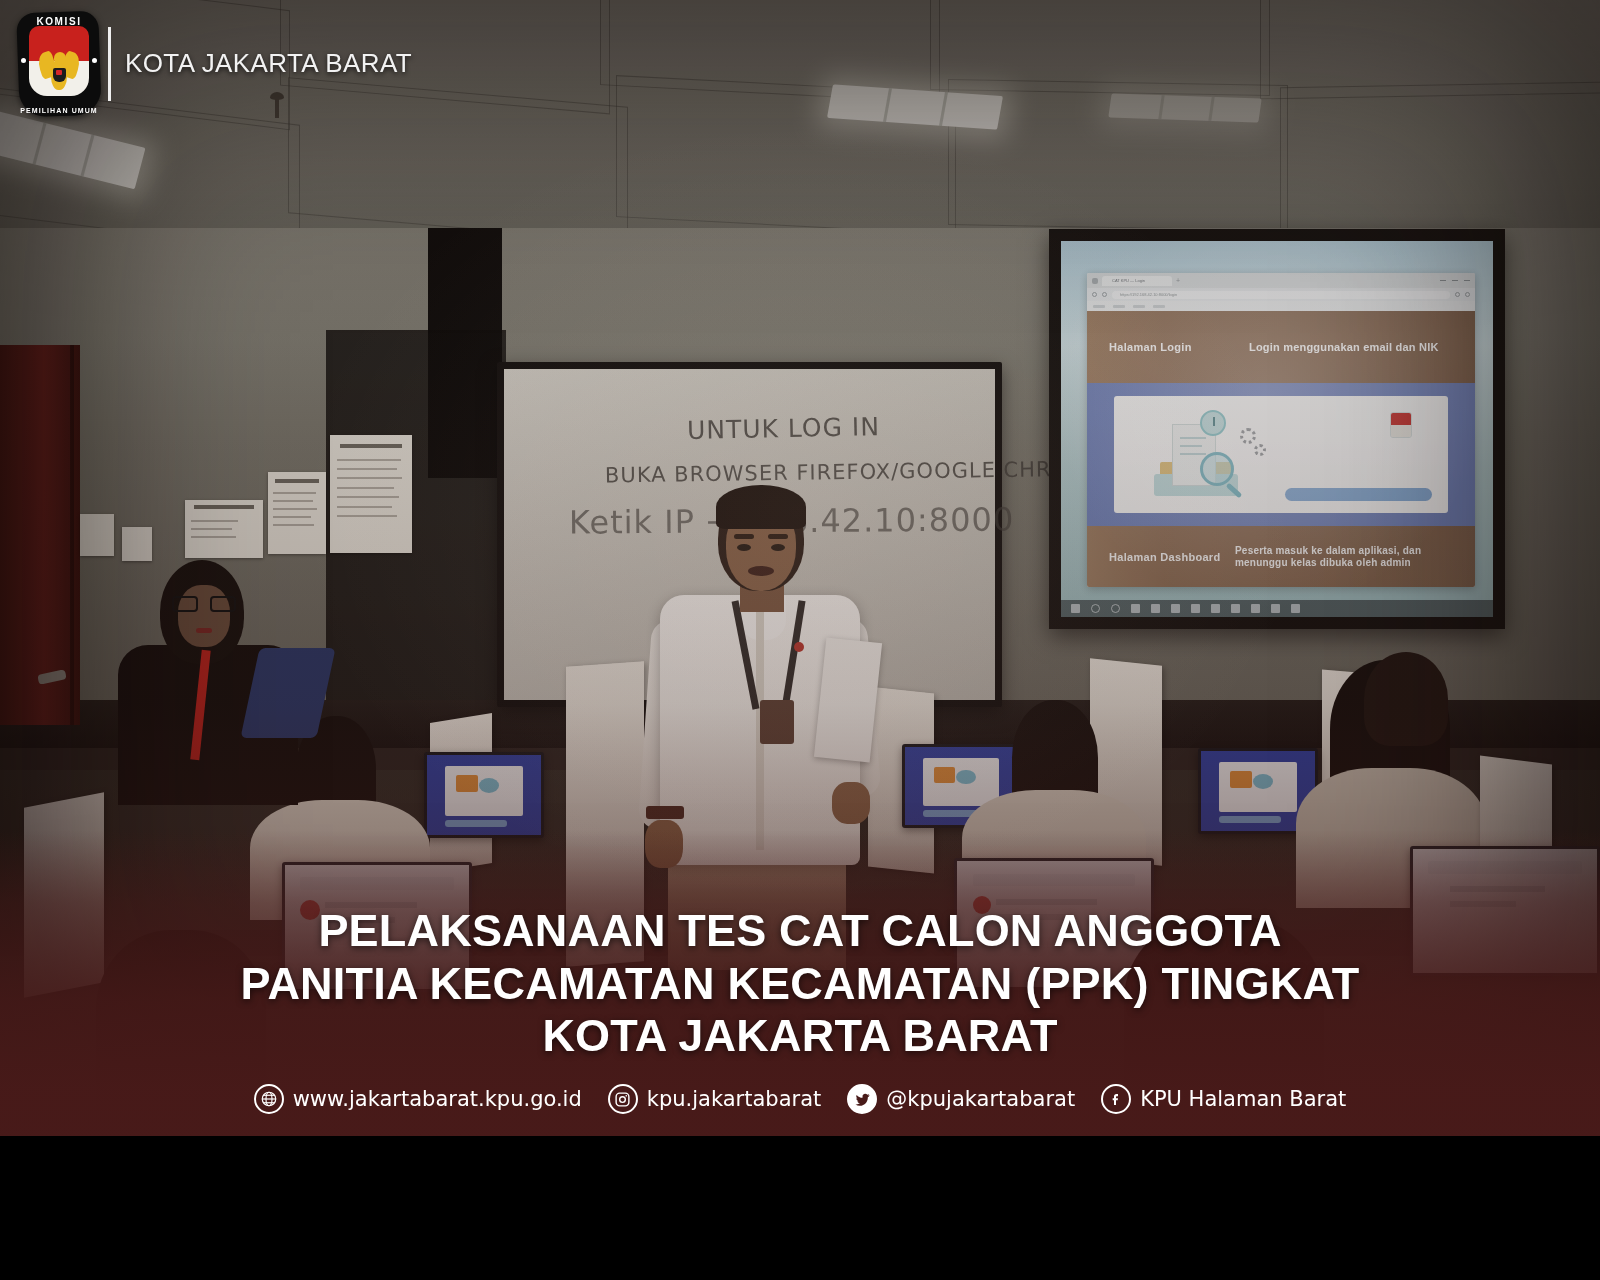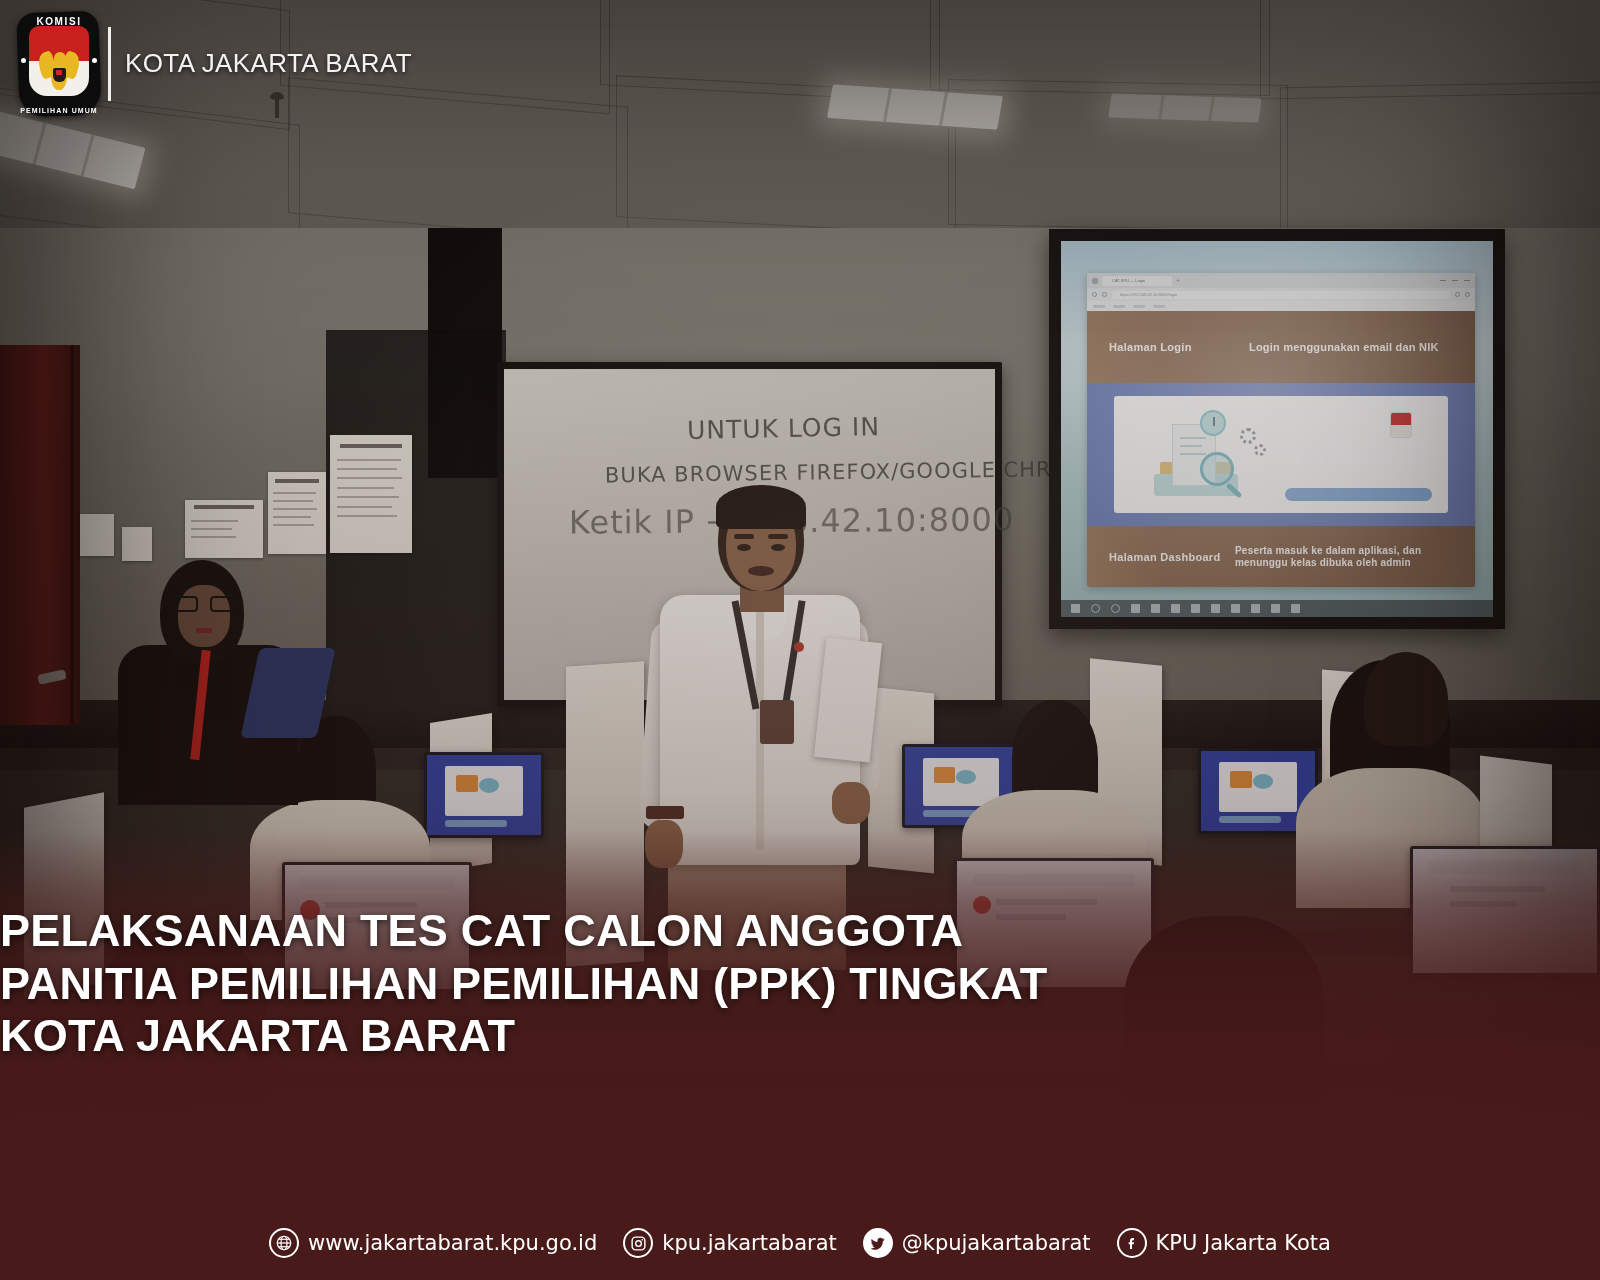--- a/index.html
+++ b/index.html
@@ -1,19 +1,19 @@
 <!DOCTYPE html>
 <html><head>
 <meta charset="utf-8">
 <style>
   * { margin:0; padding:0; box-sizing:border-box; }
   html,body { width:1600px; height:1280px; overflow:hidden; background:#000; }
   body { font-family:"Liberation Sans", sans-serif; }
 
-  #poster { position:relative; width:1600px; height:1280px; overflow:hidden;
+  #poster { position:relative; width:1600px; height:1136px; overflow:hidden;
             background:#2b2522; }
 
   
   .photo { position:absolute; inset:0; overflow:hidden;
            background:linear-gradient(#39362f 0%, #2e2b26 100%); }
 
   
   .ceiling { position:absolute; left:0; top:0; width:1600px; height:235px;
              background:linear-gradient(180deg,#9b9b92 0%, #83837a 45%, #6f6f66 100%);
              overflow:hidden; }
@@ -229,21 +229,21 @@
   .logo .dotL,.logo .dotR { position:absolute; top:46px; width:5px; height:5px; background:#fff; border-radius:50%; }
   .logo .dotL{ left:3px; } .logo .dotR{ right:3px; }
   .vbar { width:3px; height:74px; background:#efefef; margin:0 14px 0 8px; flex:none; }
   .htitles { display:flex; flex-direction:column; justify-content:center; }
   .htitle { color:#ffffff; font-size:33px; font-weight:bold; letter-spacing:.2px; line-height:1.06;
             text-shadow:0 2px 5px rgba(0,0,0,.75); }
   .hsub { color:#f2f2f2; font-size:26px; letter-spacing:.4px; line-height:1.12;
           text-shadow:0 2px 5px rgba(0,0,0,.75); }
 
   
-  .caption { position:absolute; left:0; right:0; top:905px; z-index:45; }
+  .caption { position:absolute; left:0; right:0; top:905px; z-index:45; text-align:center; }
   .capline { color:#ffffff; font-size:45px; font-weight:bold; line-height:1.17;
              letter-spacing:.2px; text-shadow:0 2px 7px rgba(0,0,0,.62); }
   .capdate { margin-top:26px; color:#ffffff; font-size:34px; letter-spacing:.2px;
              font-family:"DejaVu Sans", sans-serif; }
 
   
   .footer { position:absolute; left:0; right:0; bottom:22px; z-index:46;
             display:flex; align-items:center; justify-content:center; gap:26px; }
   .fitem { display:flex; align-items:center; gap:9px; color:#fff; font-size:21px;
            font-family:"DejaVu Sans", sans-serif; white-space:nowrap; }
@@ -541,21 +541,21 @@
       <div class="txtBot">PEMILIHAN UMUM</div>
     </div>
     <div class="vbar"></div>
     <div class="htitles">
       <div class="hsub">KOTA JAKARTA BARAT</div>
     </div>
   </div>
 
   <div class="caption">
     <div class="capline">PELAKSANAAN TES CAT CALON ANGGOTA</div>
-    <div class="capline">PANITIA PEMILIHAN PEMILIHAN (PPK) TINGKAT</div>
+    <div class="capline">PANITIA KECAMATAN KECAMATAN (PPK) TINGKAT</div>
     <div class="capline">KOTA JAKARTA BARAT</div>
   </div>
 
   <div class="footer">
 
     <div class="fitem">
       <span class="ficon">
         <svg width="18" height="18" viewBox="0 0 24 24" fill="none" stroke="#fff" stroke-width="1.6">
           <circle cx="12" cy="12" r="9"></circle>
             <ellipse cx="12" cy="12" rx="4" ry="9"></ellipse>
@@ -586,19 +586,19 @@
       </span>
       <span>@kpujakartabarat</span>
     </div>
 
     <div class="fitem">
       <span class="ficon">
         <svg width="16" height="16" viewBox="0 0 24 24" fill="#fff">
           <path d="M15 8h-2.2c-.4 0-.8.4-.8.9V11H15l-.4 3h-2.6v7h-3v-7H7v-3h2V8.3C9 6 10.4 4.5 12.6 4.5H15V8z"></path>
         </svg>
       </span>
-      <span>KPU Jakarta Kota</span>
+      <span>KPU Halaman Barat</span>
     </div>
 
 
   </div>
 
 </div>
 
 </body></html>

